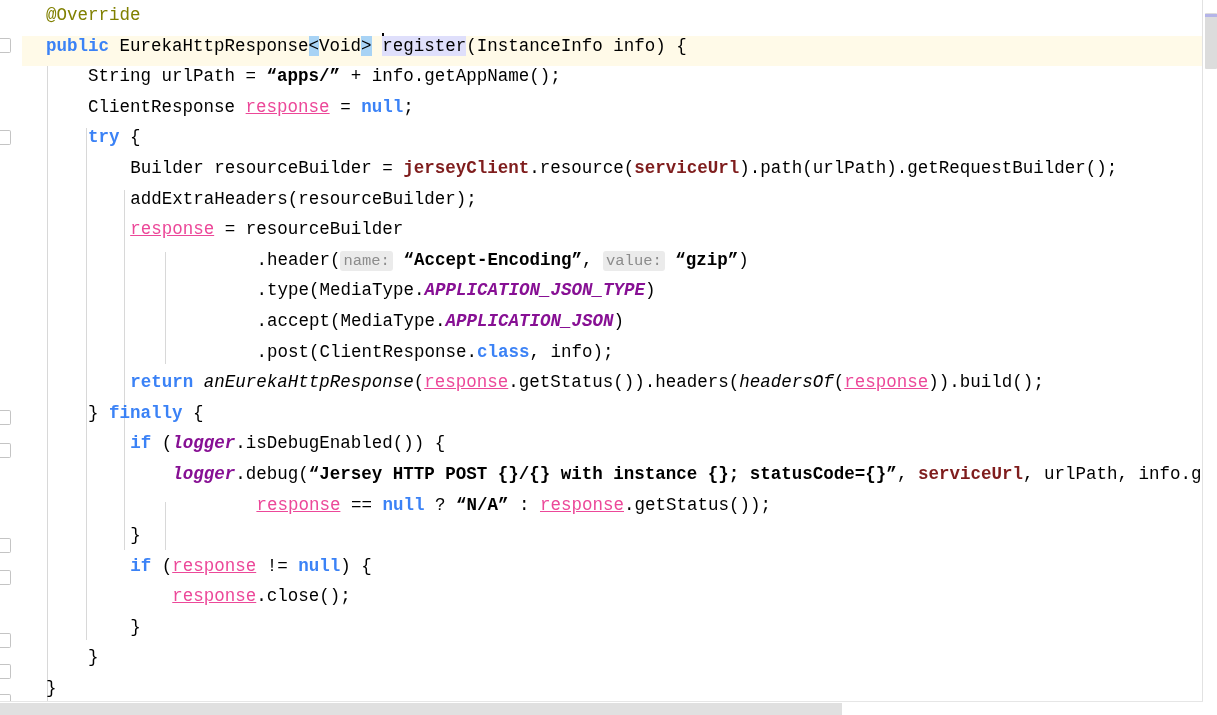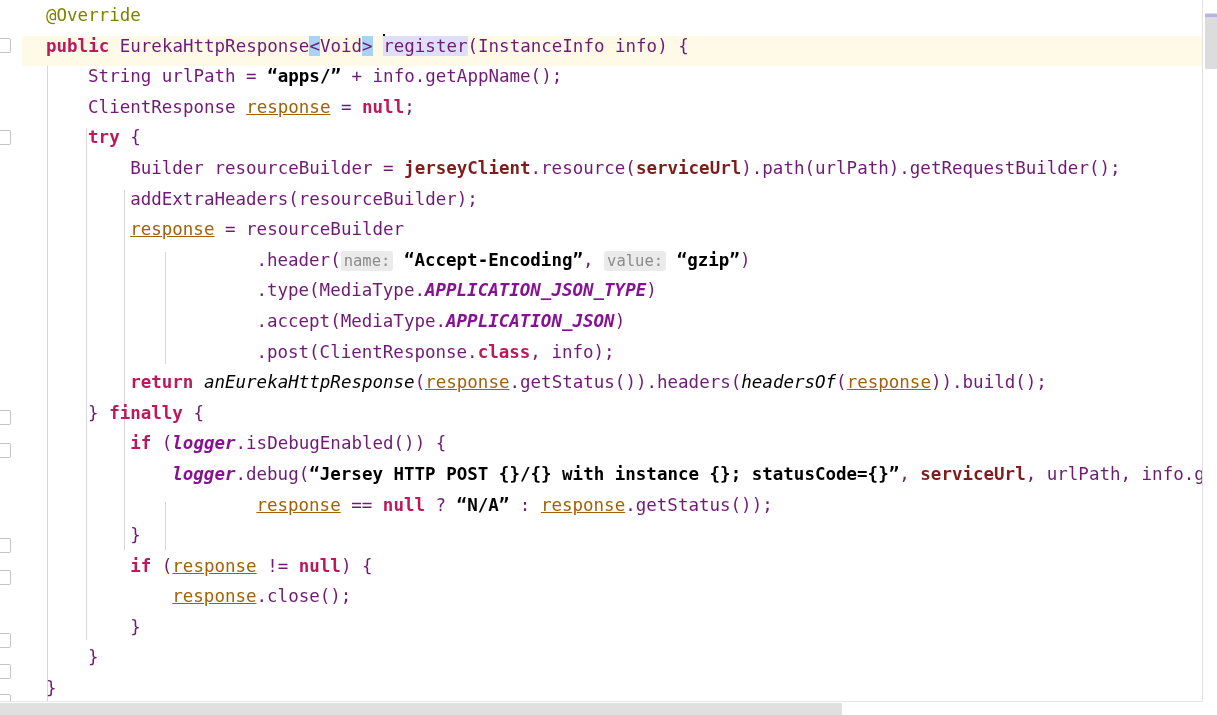--- a/index.html
+++ b/index.html
@@ -38,20 +38,21 @@
     border-radius: 0 2px 2px 0;
     background: transparent;
   }
 
   
   #code-surface {
     position: absolute;
     left: 0; top: 0;
     width: 1203px; height: 702px;
     overflow: hidden;
+    font-family: Liberation Mono, monospace;
   }
 
   
   #current-line-band {
     position: absolute;
     left: 0; top: 36px;
     width: 1203px; height: 30px;
     background: #fffae8;
     z-index: 1;
   }
@@ -76,27 +77,27 @@
     line-height: 30.6px;
     font-size: 17.5px;
     color: #000000;
     white-space: pre;
     padding-left: 46px;
     letter-spacing: 0px;
   }
 
   
   .t-anno     { color: #808000; }
-  .t-kw       { color: #be185d; font-weight: bold; }
+  .t-kw       { color: #3b82f6; font-weight: bold; }
   .t-str      { color: #000000; font-weight: bold; }
   .t-field    { color: #7f1d1d; font-weight: bold; }
   .t-static   { color: #871094; font-weight: bold; font-style: italic; }
   .t-staticm  { color: #000000; font-style: italic; }
-  .t-local    { color: #a16207; text-decoration: underline; }
-  .t-plain    { color: #701a75; }
+  .t-local    { color: #ec4899; text-decoration: underline; }
+  .t-plain    { color: #000000; }
   .t-hint     { color: #8c8c8c; background: #ebebeb; border-radius: 3px;
                 padding: 1px 3px; font-size: 15.5px; }
 
   
   .hl-bracket { background: #a8d3f5; }
   .hl-ident   { background: #dfdffb; }
 
   
   .caret {
     display: inline-block;

